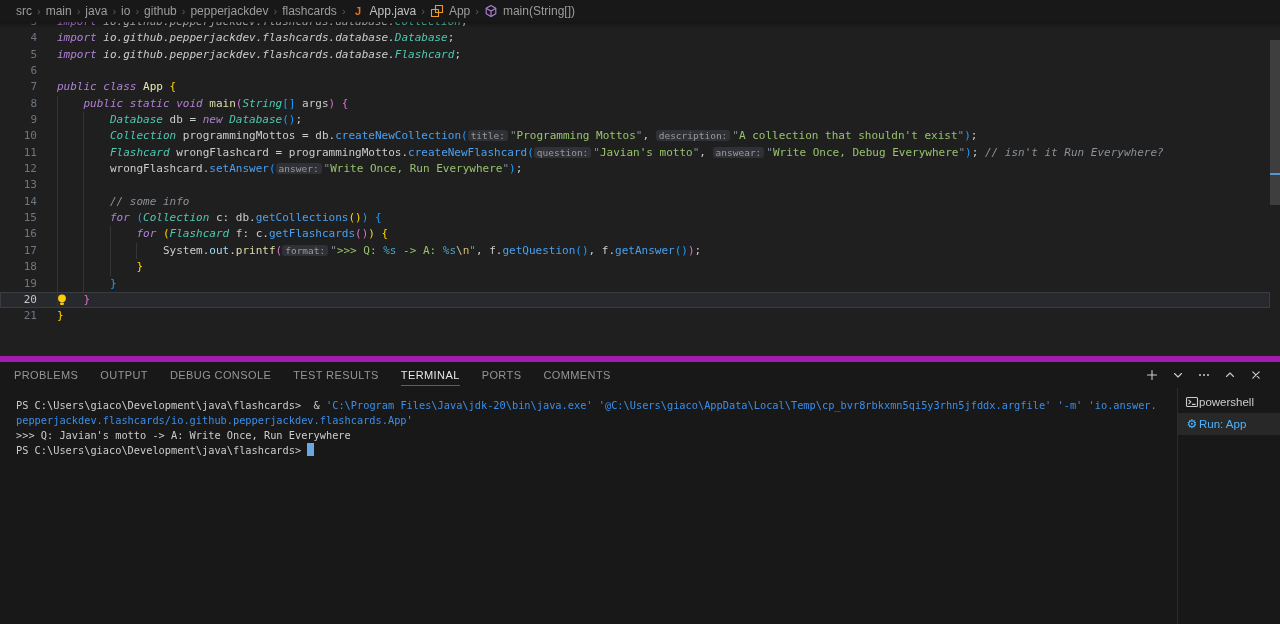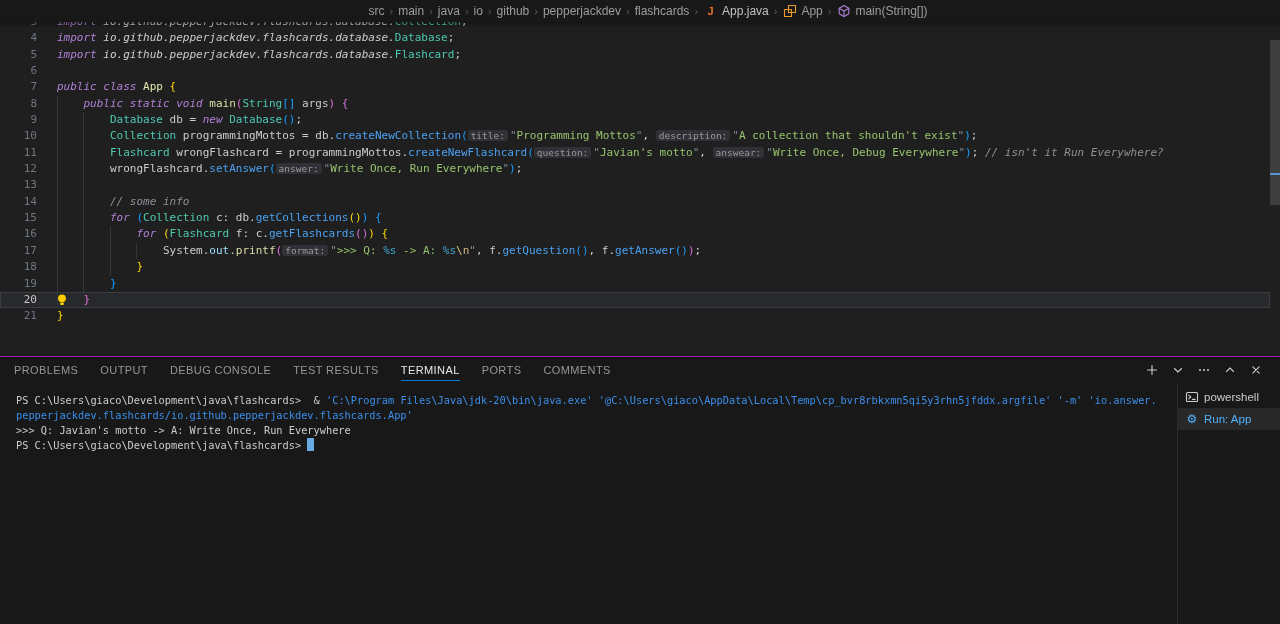--- a/index.html
+++ b/index.html
@@ -3,21 +3,21 @@
 <meta charset="utf-8">
 <style>
   * { margin:0; padding:0; box-sizing:border-box; }
   html,body { width:1280px; height:624px; overflow:hidden; background:#181818;
               font-family:"Liberation Sans", sans-serif; }
   .app { position:relative; width:1280px; height:624px; background:#181818; }
 
   
   .breadcrumb-bar { position:absolute; top:0; left:0; right:0; height:22px;
     background:#181818; display:flex; align-items:center; padding-left:16px;
-    font-size:12px; color:#9d9d9d; white-space:nowrap; z-index:30;justify-content:center; }
+    font-size:12px; color:#9d9d9d; white-space:nowrap; z-index:30; }
   .bc-item { display:flex; align-items:center; cursor:pointer; }
   .bc-sep { color:#5c5c5c; margin:0 5px; font-size:11px; }
   .bc-icon { display:inline-flex; width:15px; height:15px; align-items:center;
     justify-content:center; margin-right:4px; }
   .ic-java { color:#e8702a; font-weight:bold; font-size:11px; font-style:normal; }
   .bc-file { color:#c0c0c0; }
 
   
   .editor { position:absolute; top:22px; left:0; right:0; height:334px;
     background:#1f1f1f; overflow:hidden; }
@@ -32,21 +32,21 @@
   .line-content { position:relative; flex:1; padding-left:20px; white-space:pre; color:#cccccc; }
   .guide { position:absolute; top:0; bottom:0; width:1px; background:#333639; }
   .row.lens { height:12px; line-height:12px; }
   .lens-text { font-family:"Liberation Sans", sans-serif; font-size:10px; color:#999999; margin-left:26px; }
   .lens-link { cursor:pointer; }
   .bulb { position:absolute; left:18px; top:1px; width:13px; height:13px; cursor:pointer; }
 
   
   .tk-kw { color:#b180d7; font-style:italic; }
   .tk-pli { color:#cccccc; font-style:italic; }
-  .tk-ty { color:#4ec9b0; }
+  .tk-ty { color:#4ec9b0; font-style:italic; }
   .tk-cls { color:#e8e8b2; }
   .tk-fn, .tk-my { color:#dcdcaa; }
   .tk-mb { color:#4aa0f0; }
   .tk-pl { color:#cccccc; }
   .tk-pr { color:#9cdcfe; }
   .tk-st { color:#97c36e; }
   .tk-q { color:#7e8a97; }
   .tk-es { color:#d7ba7d; }
   .tk-fm { color:#43a8d0; }
   .tk-cm { color:#8b9198; font-style:italic; }
@@ -58,41 +58,41 @@
 
   
   .scrollbar { position:absolute; top:0; right:0; width:10px; bottom:0; }
   .scroll-thumb { position:absolute; top:18px; right:0; width:10px; height:165px;
     background:rgba(121,121,121,0.35); }
   .overview-cursor-tick { position:absolute; top:151px; right:0; width:10px; height:2px;
     background:#5596d0; }
 
   
   .panel { position:absolute; top:356px; left:0; right:0; bottom:0;
-    background:#181818; border-top:1px solid #a21caf; }
+    background:#181818; border-top:6px solid #a21caf; }
   .panel-header { height:26px; display:flex; align-items:center; justify-content:space-between; }
   .tabs { display:flex; align-items:center; padding-left:14px; gap:22px; }
   .tab { font-size:11px; letter-spacing:0.4px; color:#969696; cursor:pointer;
     padding:5px 0 4px 0; border-bottom:1.5px solid transparent; }
   .tab.active { color:#e7e7e7; border-bottom-color:#0078d4; }
   .actions { display:flex; align-items:center; gap:6px; padding-right:14px; }
   .action { width:20px; height:20px; display:flex; align-items:center; justify-content:center;
     border-radius:4px; cursor:pointer; }
 
   .panel-body { position:absolute; top:26px; left:0; right:0; bottom:0; display:flex; }
   .terminal { flex:1; padding:10px 0 0 16px; overflow:hidden;
     font-family:"DejaVu Sans Mono", monospace; font-size:10.3px; line-height:15px;
     color:#cccccc; }
   .t-line { white-space:pre; }
   .t-cmd { color:#3b8eea; }
   .t-cursor { display:inline-block; width:6.3px; height:13px; background:#67a9e0;
     vertical-align:text-bottom; }
 
   .term-sidebar { flex:none; width:103px; border-left:1px solid #2b2b2b; padding-top:3px; }
-  .term-row { height:22px; display:flex; align-items:center; gap:5px; padding-left:7px;
+  .term-row { height:22px; display:flex; align-items:center; padding-left:7px;
     font-size:11.5px; color:#cccccc; cursor:pointer; }
   .term-row.active { background:rgba(255,255,255,0.07); color:#4fb3ff; }
   .term-row .t-ic { display:inline-flex; width:14px; height:14px; align-items:center;
     justify-content:center; }
   .gear-glyph { font-size:12px; line-height:14px; color:#4fb3ff; font-style:normal; }
 </style>
 </head>
 <body>
 
 <div class="app">

